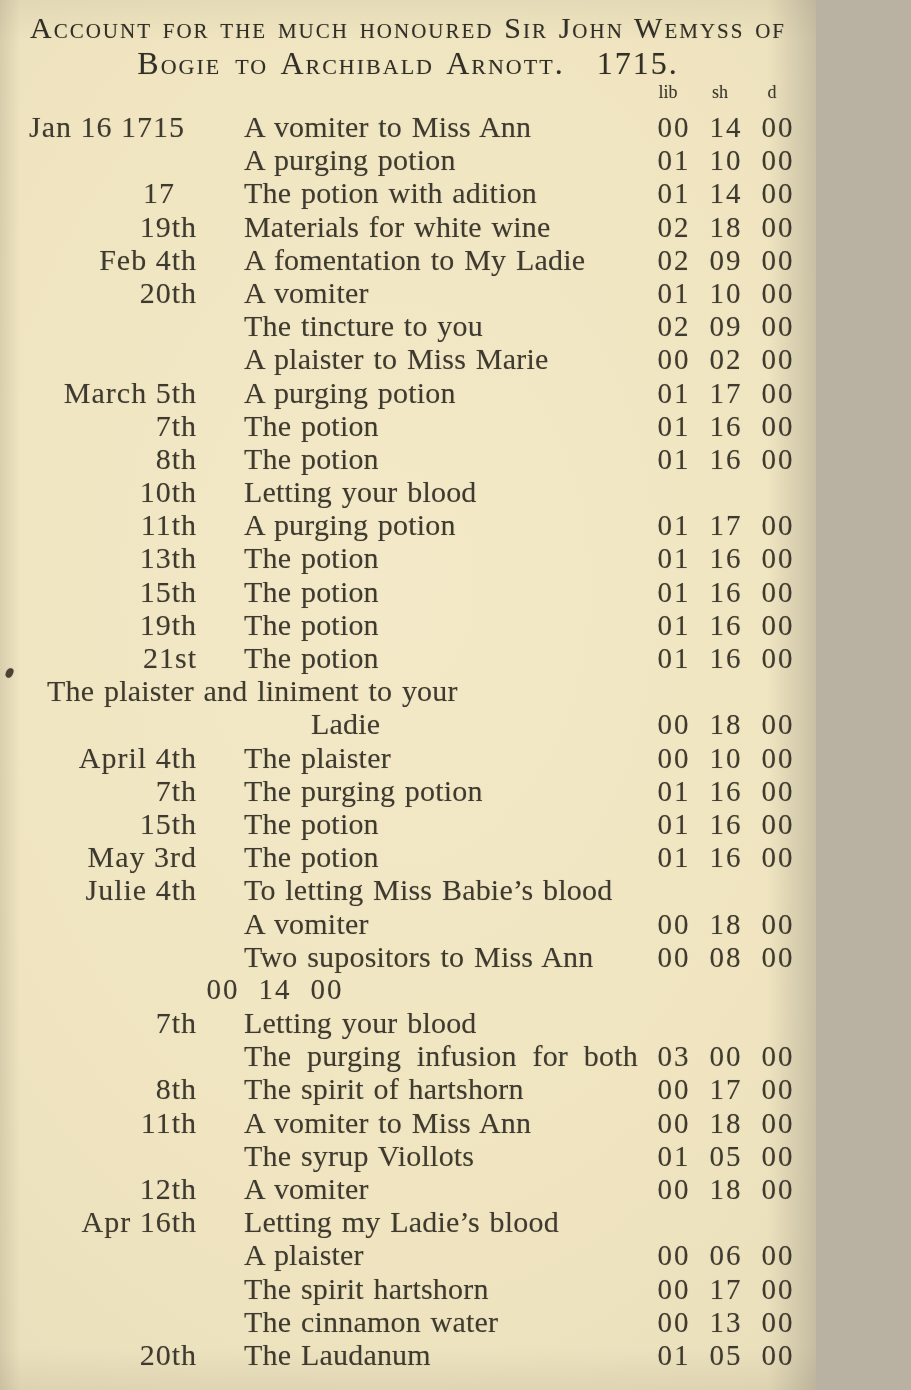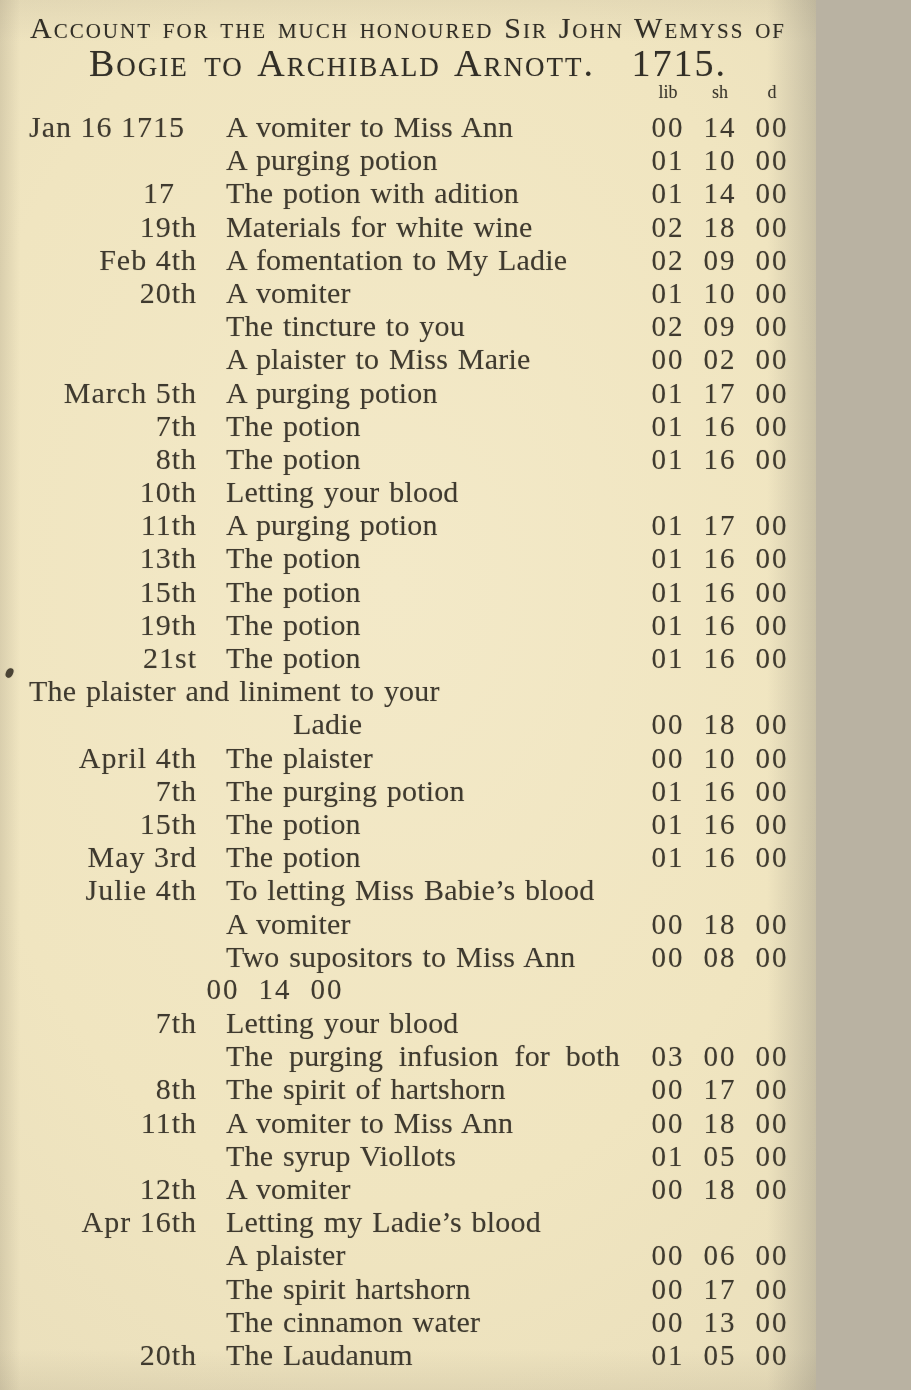--- a/index.html
+++ b/index.html
@@ -33,21 +33,21 @@
     line-height: 36px;
     letter-spacing: 2px;
     text-align: justify;
     text-align-last: justify;
     padding: 0 30px;
     color: #322f27;
     white-space: nowrap;
   }
   .title-line2 {
     font-variant: small-caps;
-    font-size: 38px;
+    font-size: 32px;
     line-height: 34px;
     letter-spacing: 2px;
     word-spacing: 4px;
     text-align: center;
     color: #322f27;
     white-space: pre;
   }
 
   .col-header {
     display: flex;
@@ -61,35 +61,35 @@
     width: 52px;
     text-align: center;
   }
 
   .rows { margin-top: 6px; }
   .row {
     display: flex;
     align-items: baseline;
     height: 33.2px;
     font-size: 30px;
-    padding-right: 18px;
+    padding-right: 12px;
     box-sizing: border-box;
   }
   .row.wide .desc { word-spacing: 8px; }
   .date {
     width: 197px;
     flex: none;
     text-align: right;
     letter-spacing: 1px;
     white-space: pre;
     box-sizing: border-box;
   }
   .desc {
     flex: 1;
-    margin-left: 29px;
+    margin-left: 47px;
     letter-spacing: 0.2px;
     word-spacing: 2px;
     white-space: nowrap;
     box-sizing: border-box;
   }
   .amt {
     width: 52px;
     flex: none;
     text-align: center;
     font-size: 29px;

